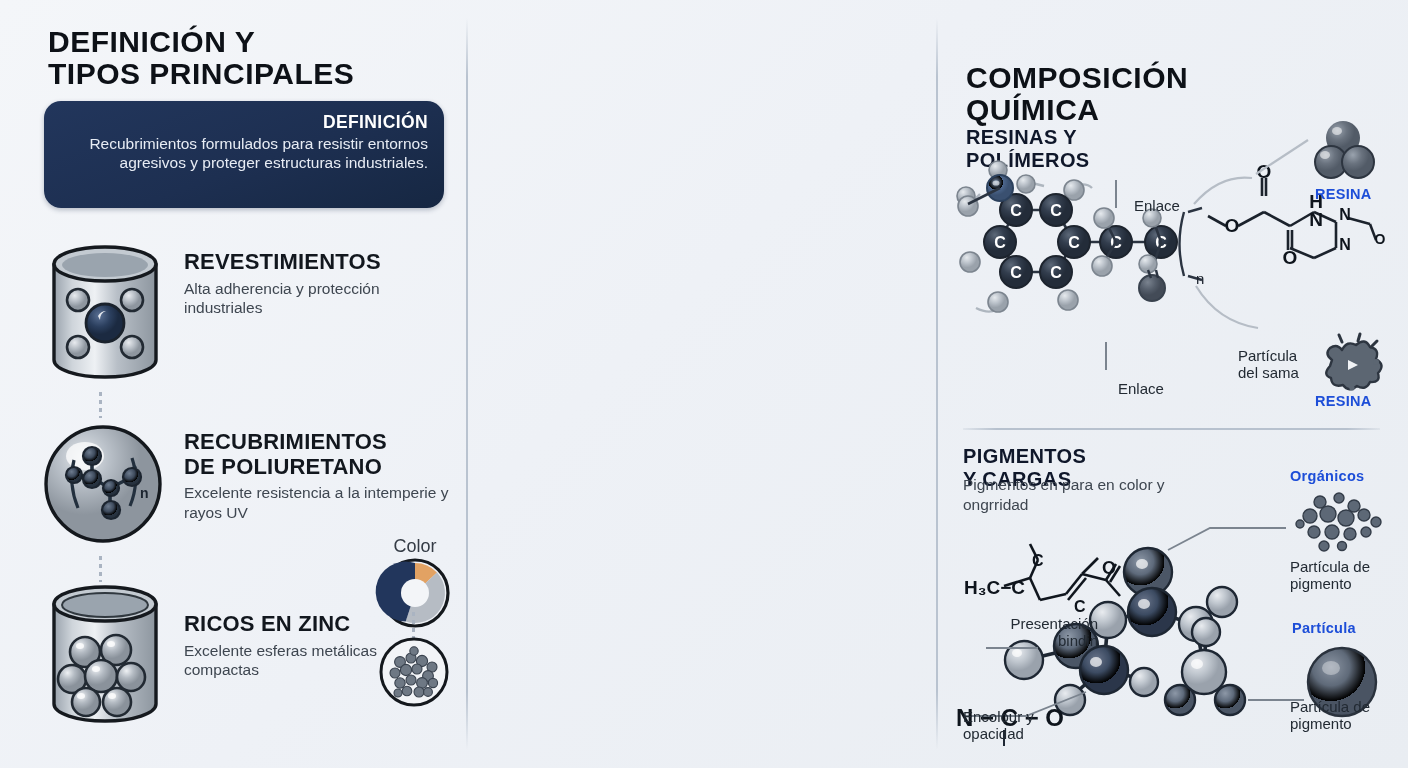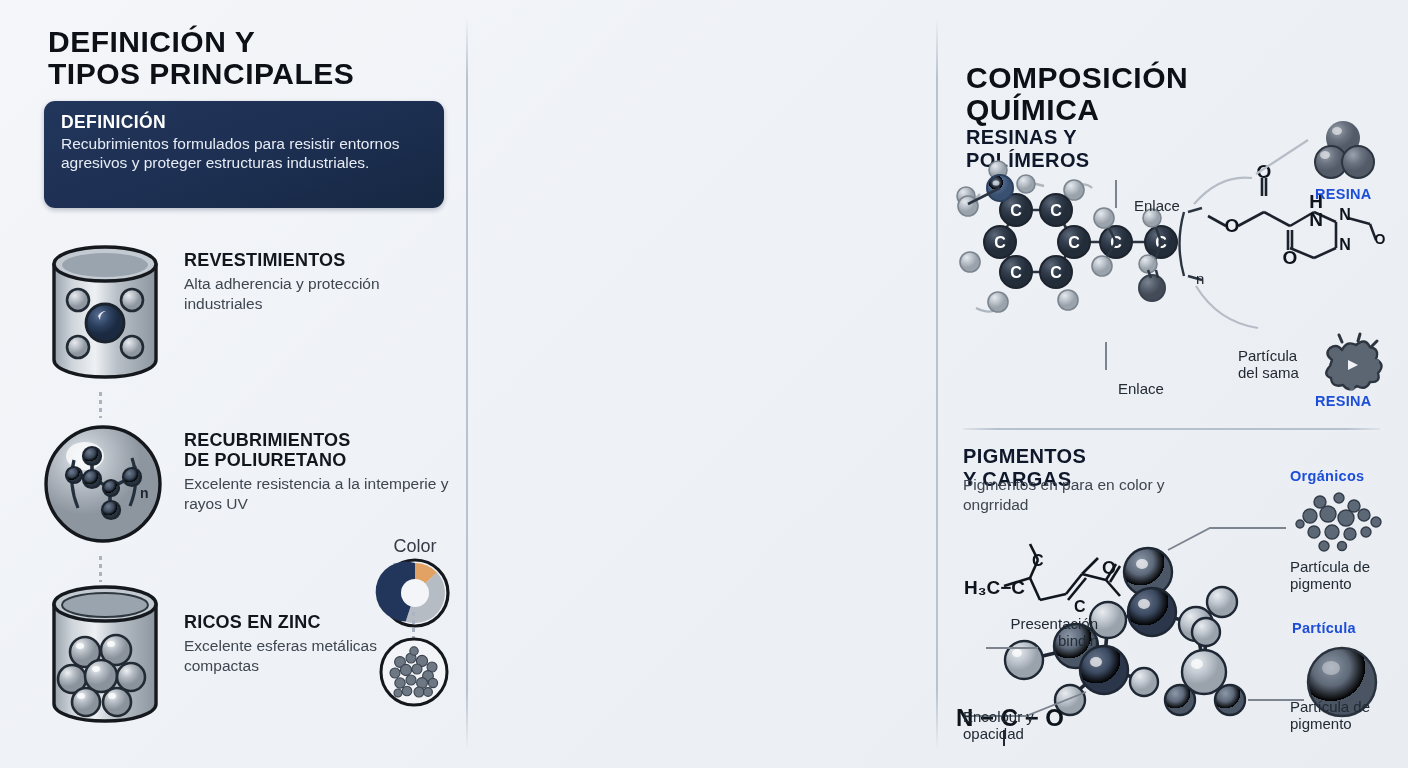--- a/index.html
+++ b/index.html
@@ -25,32 +25,33 @@
   
   .h1{
     font-weight:bold; font-size:30px; letter-spacing:.5px;
     line-height:1.08; color:#0d1117; text-transform:uppercase;
   }
   .h2{
     font-weight:bold; font-size:20px; letter-spacing:.4px;
     color:#0f172a; text-transform:uppercase;
   }
   .h3{
-    font-weight:bold; font-size:18px; line-height:1.12;
+    font-weight:bold; font-size:22px; line-height:1.12;
     letter-spacing:.2px; color:#12171e; text-transform:uppercase;
   }
   .body{ font-size:15.5px; line-height:1.26; color:#3e4650; }
 
   
   .l-title{ position:absolute; left:48px; top:26px; width:400px; }
   .defbox{
     position:absolute; left:44px; top:101px; width:400px; height:107px;
     background:linear-gradient(160deg,#22365c 0%,#1d2f51 55%,#162742 100%);
-    border-radius:11px; padding:11px 16px 10px 17px;
+    border-radius:17px; padding:11px 16px 10px 17px;
     box-shadow:0 2px 5px rgba(25,40,70,.28);
+    text-align:right;
   }
   .defbox .dt{ color:#fff; font-weight:bold; font-size:17.5px; letter-spacing:.4px; }
   .defbox .dd{ color:#e7ecf4; font-size:15.5px; line-height:1.2; margin-top:2px; }
 
   .item{ position:absolute; left:40px; width:420px; height:145px; }
   .item .ico{ position:absolute; left:0; top:0; width:130px; height:145px; }
   .item .txt{ position:absolute; left:144px; top:10px; width:270px; }
   .item .txt .body{ margin-top:4px; }
 
   .dashcon{ position:absolute; left:99px; width:3px; height:26px;

